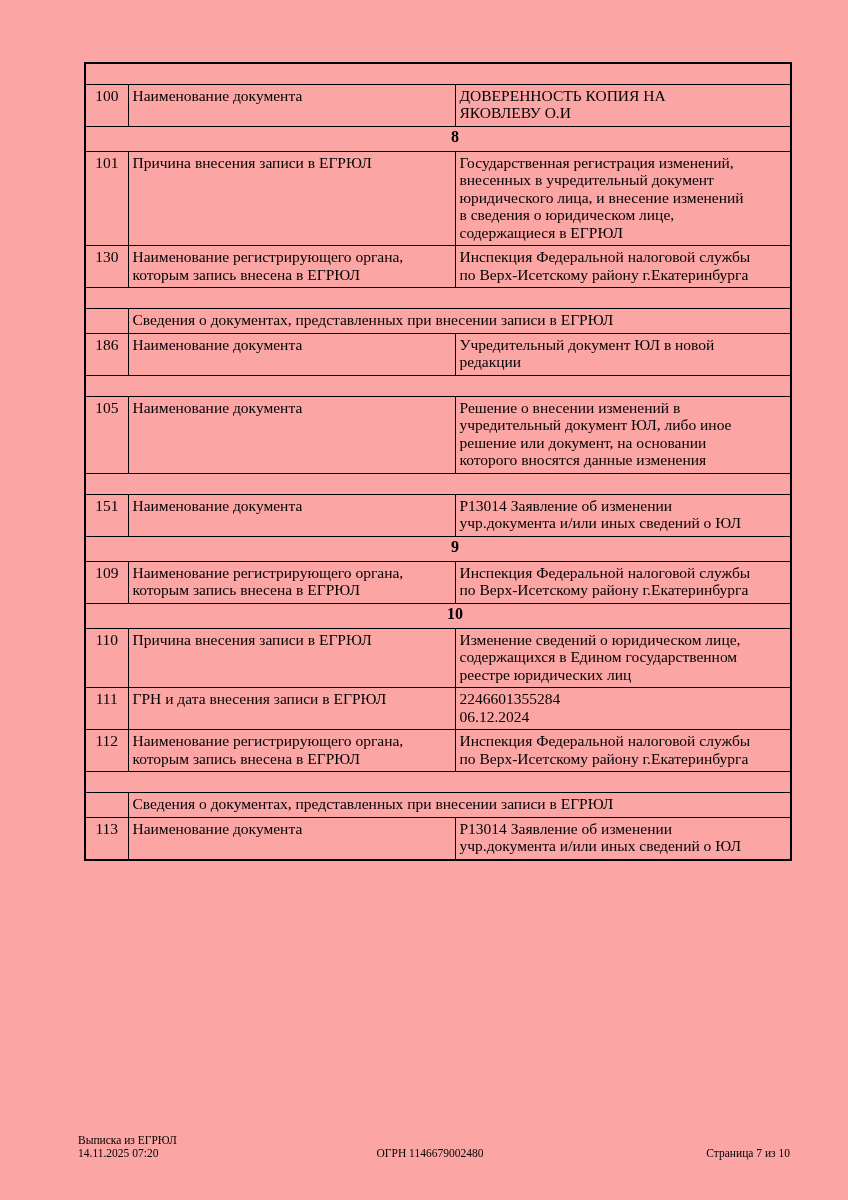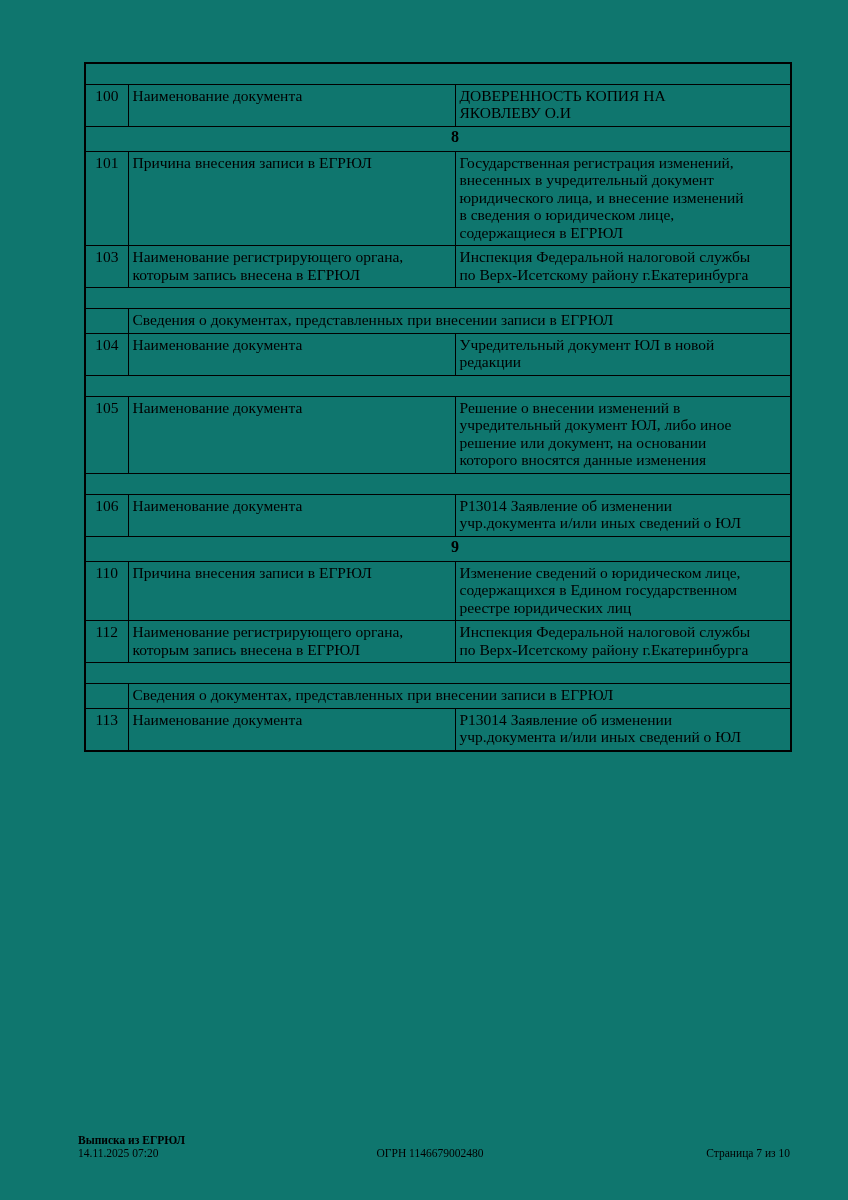--- a/index.html
+++ b/index.html
@@ -4,21 +4,21 @@
 <style>
   * { margin: 0; padding: 0; box-sizing: border-box; }
   html, body { background: #ffffff; }
   body {
     width: 848px; height: 1200px;
     position: relative;
     font-family: "Liberation Serif", "DejaVu Serif", serif;
     color: #000000;
     overflow: hidden;
   }
-  .page { position: absolute; inset: 0; background: #0f766e; }
+  .page { position: absolute; inset: 0; background: #fca5a5; }
 
   table.doc-table {
     position: absolute;
     left: 84px; top: 62px;
     width: 706px;
     border-collapse: collapse;
     table-layout: fixed;
     border: 2px solid #000;
   }
   .doc-table td {
@@ -37,21 +37,21 @@
     font-weight: bold;
     font-size: 16px;
     height: 25px;
     padding-top: 1px; padding-bottom: 1px;
     padding-left: 38px; 
   }
   tr.row-subheader td.subheader-cell { white-space: nowrap; }
 
   .footer { position: absolute; font-size: 11.5px; line-height: 13px; color: #000; }
   .footer-left { left: 78px; top: 1134px; }
-  .footer-left .line1 { font-weight: bold; }
+  .footer-left .line1 { font-weight: normal; }
   .footer-center { left: 0; right: 0; top: 1147px; text-align: center; margin-left: 12px; }
   .footer-right { right: 58px; top: 1147px; text-align: center; }
 </style>
 </head>
 <body>
 
 <div class="page">
 
   <table class="doc-table">
     <colgroup>
@@ -75,68 +75,84 @@
         <tr class="row-data">
           <td class="num-cell">101</td>
           <td class="label-cell">Причина внесения записи в ЕГРЮЛ</td>
           <td class="value-cell">Государственная регистрация изменений,
 внесенных в учредительный документ
 юридического лица, и внесение изменений
 в сведения о юридическом лице,
 содержащиеся в ЕГРЮЛ</td>
         </tr>
         <tr class="row-data">
-          <td class="num-cell">103</td>
+          <td class="num-cell">130</td>
           <td class="label-cell">Наименование регистрирующего органа,
 которым запись внесена в ЕГРЮЛ</td>
           <td class="value-cell">Инспекция Федеральной налоговой службы
 по Верх-Исетскому району г.Екатеринбурга</td>
         </tr>
         <tr class="row-spacer">
           <td colspan="3"></td>
         </tr>
         <tr class="row-subheader">
           <td class="num-cell"></td>
           <td class="subheader-cell" colspan="2">Сведения о документах, представленных при внесении записи в ЕГРЮЛ</td>
         </tr>
         <tr class="row-data">
-          <td class="num-cell">104</td>
+          <td class="num-cell">186</td>
           <td class="label-cell">Наименование документа</td>
           <td class="value-cell">Учредительный документ ЮЛ в новой
 редакции</td>
         </tr>
         <tr class="row-spacer">
           <td colspan="3"></td>
         </tr>
         <tr class="row-data">
           <td class="num-cell">105</td>
           <td class="label-cell">Наименование документа</td>
           <td class="value-cell">Решение о внесении изменений в
 учредительный документ ЮЛ, либо иное
 решение или документ, на основании
 которого вносятся данные изменения</td>
         </tr>
         <tr class="row-spacer">
           <td colspan="3"></td>
         </tr>
         <tr class="row-data">
-          <td class="num-cell">106</td>
+          <td class="num-cell">151</td>
           <td class="label-cell">Наименование документа</td>
           <td class="value-cell">Р13014 Заявление об изменении
 учр.документа и/или иных сведений о ЮЛ</td>
         </tr>
         <tr class="row-section">
           <td colspan="3">9</td>
         </tr>
         <tr class="row-data">
+          <td class="num-cell">109</td>
+          <td class="label-cell">Наименование регистрирующего органа,
+которым запись внесена в ЕГРЮЛ</td>
+          <td class="value-cell">Инспекция Федеральной налоговой службы
+по Верх-Исетскому району г.Екатеринбурга</td>
+        </tr>
+        <tr class="row-section">
+          <td colspan="3">10</td>
+        </tr>
+        <tr class="row-data">
           <td class="num-cell">110</td>
           <td class="label-cell">Причина внесения записи в ЕГРЮЛ</td>
           <td class="value-cell">Изменение сведений о юридическом лице,
 содержащихся в Едином государственном
 реестре юридических лиц</td>
+        </tr>
+        <tr class="row-data">
+          <td class="num-cell">111</td>
+          <td class="label-cell">ГРН и дата внесения записи в ЕГРЮЛ</td>
+          <td class="value-cell">2246601355284
+06.12.2024</td>
         </tr>
         <tr class="row-data">
           <td class="num-cell">112</td>
           <td class="label-cell">Наименование регистрирующего органа,
 которым запись внесена в ЕГРЮЛ</td>
           <td class="value-cell">Инспекция Федеральной налоговой службы
 по Верх-Исетскому району г.Екатеринбурга</td>
         </tr>
         <tr class="row-spacer">
           <td colspan="3"></td>

